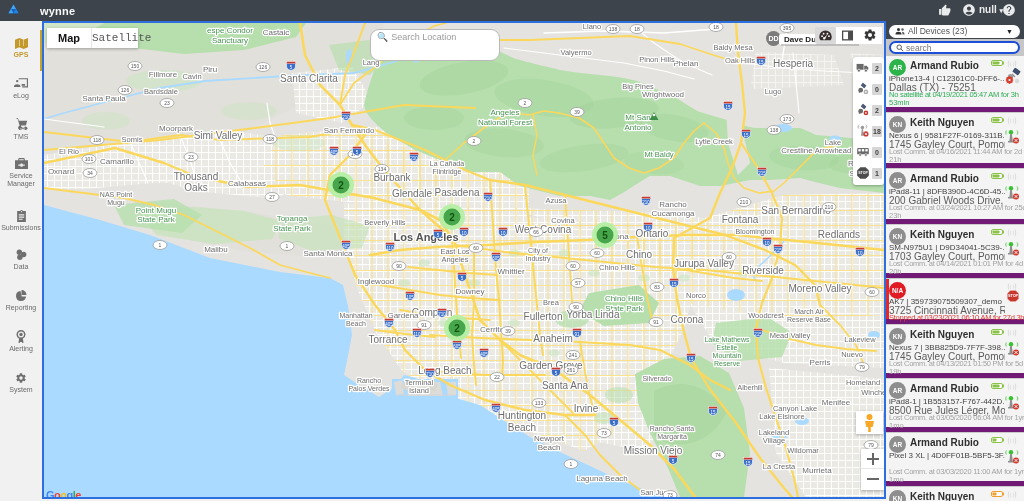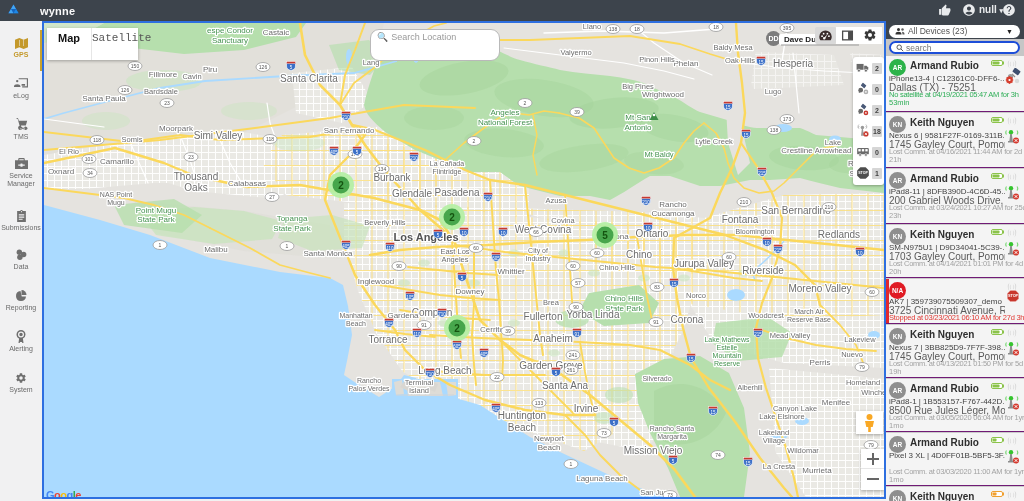--- a/index.html
+++ b/index.html
@@ -16,21 +16,21 @@
 .sbi .lab { font-size:7px; color:#6a6a6a; line-height:8px; }
 .sbi svg { display:block; margin:0 auto 2px auto; }
 #goldbar { position:absolute; left:40px; top:9px; width:2px; height:41px; background:#c9a22c; }
 .gps { color:#c4992b; }
 .gps .lab { color:#c4992b; font-weight:bold; }
 
 #map { position:absolute; left:42px; top:21px; width:844px; height:478px; border:2px solid #2e6fe0; background:#e5e3df; overflow:hidden; }
 #mapsvg { position:absolute; left:0; top:0; }
 
 .ovl { position:absolute; }
-#mapsat { left:3px; top:5px; width:91px; height:32px; background:#fff; box-shadow:0 1px 3px rgba(0,0,0,.3); display:flex; }
+#mapsat { left:3px; top:5px; width:91px; height:20px; background:#fff; box-shadow:0 1px 3px rgba(0,0,0,.3); display:flex; }
 #mapsat div { font-size:11px; line-height:20px; text-align:center; }
 #mapsat .m1 { width:45px; color:#111; font-weight:bold; border-right:1px solid #e6e6e6;}
 #mapsat .m2 { width:46px; color:#565656;font-family:Liberation Mono, monospace; }
 #searchloc { left:326px; top:6px; width:130px; height:32px; background:#fff; border:1px solid #b9b9b9; border-radius:9px; font-size:9px; color:#9a9a9a; line-height:15px; padding-left:6px; }
 #searchloc .mg { font-size:9px; color:#8a8a8a; margin-right:3px; }
 #ddchip { left:722px; top:8px; height:19px; }
 #ddcirc { position:absolute; left:0; top:0; width:15px; height:15px; border-radius:50%; background:#7c7c7c; color:#fff; font-size:7px; font-weight:bold; text-align:center; line-height:15px; }
 #ddpill { position:absolute; left:13px; top:3px; width:38px; height:11px; background:#fff; border-radius:2px; font-size:8px; font-weight:bold; color:#1c1c1c; line-height:11px; padding-left:5px; overflow:hidden; white-space:nowrap; }
 .mbtn { position:absolute; top:4px; width:21px; height:17px; background:#fff; text-align:center; }
 #mb1 { left:771px; background:#d9d9d9; border-radius:2px; }
@@ -49,21 +49,21 @@
 #zoombox .zm { height:20px; position:relative; }
 .zs { position:absolute; left:6px; top:4px; }
 #glogo { left:2px; top:466px; font-size:11px; font-weight:bold; letter-spacing:-.5px; }
 
 #rpanel { position:absolute; left:886px; top:21px; width:138px; height:480px; background:#cbcbcb; }
 #rphead { position:absolute; left:0; top:0; width:138px; height:18px; background:#3d444c; }
 #devpill { position:absolute; left:3px; top:-16px; width:131px; height:13px; background:#fff; border-radius:7px; font-size:8.5px; color:#555; line-height:13px; padding-left:6px; }
 #rpsearch { position:absolute; left:0; top:18px; width:138px; height:17px; background:#c6c6c6; }
 #searchpill { position:absolute; left:3px; top:2px; width:131px; height:13px; background:#fff; border:2px solid #1d4ed8; border-radius:7px; font-size:8.5px; color:#777; line-height:11px; padding-left:5px; }
 #cards { position:absolute; left:0; top:35px; width:138px; }
-.card { position:absolute; left:0; width:138px; background:#f4f4f4; border-bottom:1px solid #701a75; }
+.card { position:absolute; left:0; width:138px; background:#f4f4f4; border-bottom:5px solid #701a75; }
 .av { position:absolute; left:3px; top:3px; width:17px; height:17px; border-radius:50%; color:#fff; font-size:6.5px; font-weight:bold; text-align:center; line-height:17px; }
 .nm { position:absolute; left:24px; top:4px; font-size:10px; font-weight:bold; color:#2e2e2e; white-space:nowrap; }
 .l1 { position:absolute; left:3px; top:18px; font-size:8px; color:#3f3f3f; white-space:nowrap; width:116px; overflow:hidden; }
 .l2 { position:absolute; left:3px; top:26px; font-size:10px; color:#5a5a5a; white-space:nowrap; width:116px; overflow:hidden; }
 .l3 { position:absolute; left:3px; top:34px; font-size:7.5px; letter-spacing:-0.25px; white-space:nowrap; width:135px; overflow:hidden; }
 .l4 { position:absolute; left:3px; top:42px; font-size:7.5px; }
 .gray { color:#a2a2a2; } .green { color:#2eae57; } .red { color:#e03a35; }
 .batt { position:absolute; left:105px; top:4px; }
 .arcs { position:absolute; left:119px; top:3px; }
 .ticon { position:absolute; left:118px; top:16px; }

